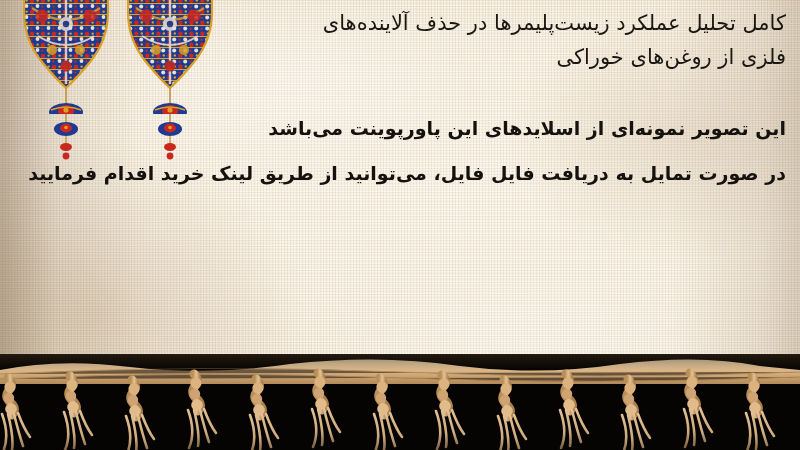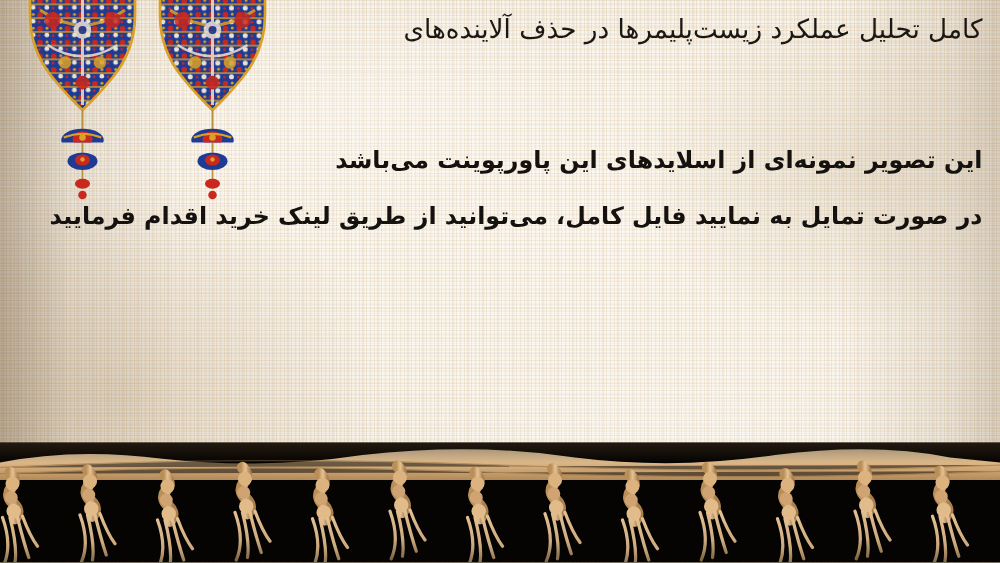--- a/index.html
+++ b/index.html
@@ -7,21 +7,21 @@
     margin: 0;
     padding: 0;
     background: #000;
   }
   #slide {
     position: relative;
     width: 800px;
     height: 450px;
     overflow: hidden;
     font-family: "DejaVu Sans", sans-serif;
-    background: #fef9c3;
+    background: #fdba74;
     user-select: none;
   }
 
   
   .paper-base {
     position: absolute;
     inset: 0;
     background:
       radial-gradient(120% 95% at 58% 42%,
          #f6ecdb 0%, #f3e8d6 30%, #eadcc4 58%, #ddcbad 80%, #cdb894 100%);
@@ -256,25 +256,26 @@
       <path d="M48 22 V30" stroke="#b9923f" stroke-width="1.3"></path>
       <ellipse cx="48" cy="33" rx="6" ry="4" fill="#c8281e"></ellipse>
       <circle cx="48" cy="42" r="3.4" fill="#c8281e"></circle>
     </svg>
   </div>
 
   <div class="text-layer">
 
     <div class="title-block">
       <div class="title-line l1">کامل تحلیل عملکرد زیست‌پلیمرها در حذف آلاینده‌های</div>
+      <div class="title-line l2">فلزی از روغن‌های خوراکی</div>
     </div>
 
     <div class="body-block">
       <div class="body-line">این تصویر نمونه‌ای از اسلایدهای این پاورپوینت می‌باشد</div>
-      <div class="body-line">در صورت تمایل به نمایید فایل کامل، می‌توانید از طریق لینک خرید اقدام فرمایید</div>
+      <div class="body-line">در صورت تمایل به دریافت فایل فایل، می‌توانید از طریق لینک خرید اقدام فرمایید</div>
     </div>
 
   </div>
 
   <div class="fringe-zone">
     <div class="fringe-black"></div>
     <svg width="800" height="96" viewBox="0 0 800 96" style="position:absolute;inset:0">
       <defs>
         <linearGradient id="cordG" x1="0" y1="0" x2="1" y2="0">
           <stop offset="0%" stop-color="#b98e57"></stop>

